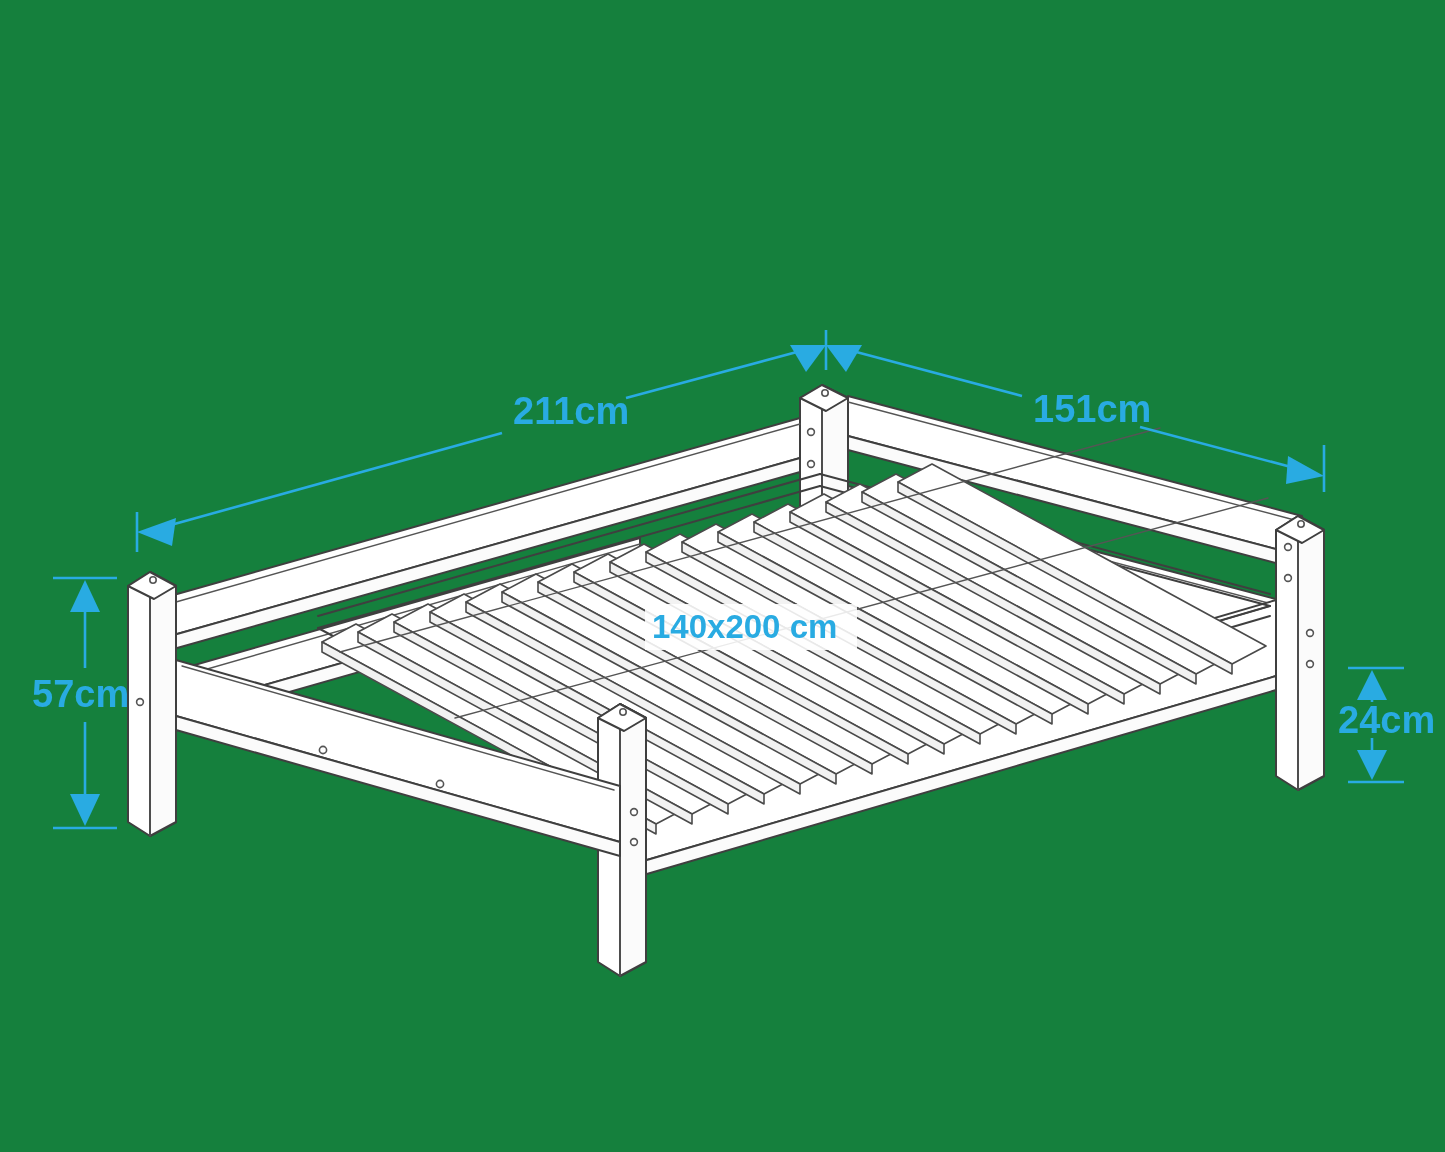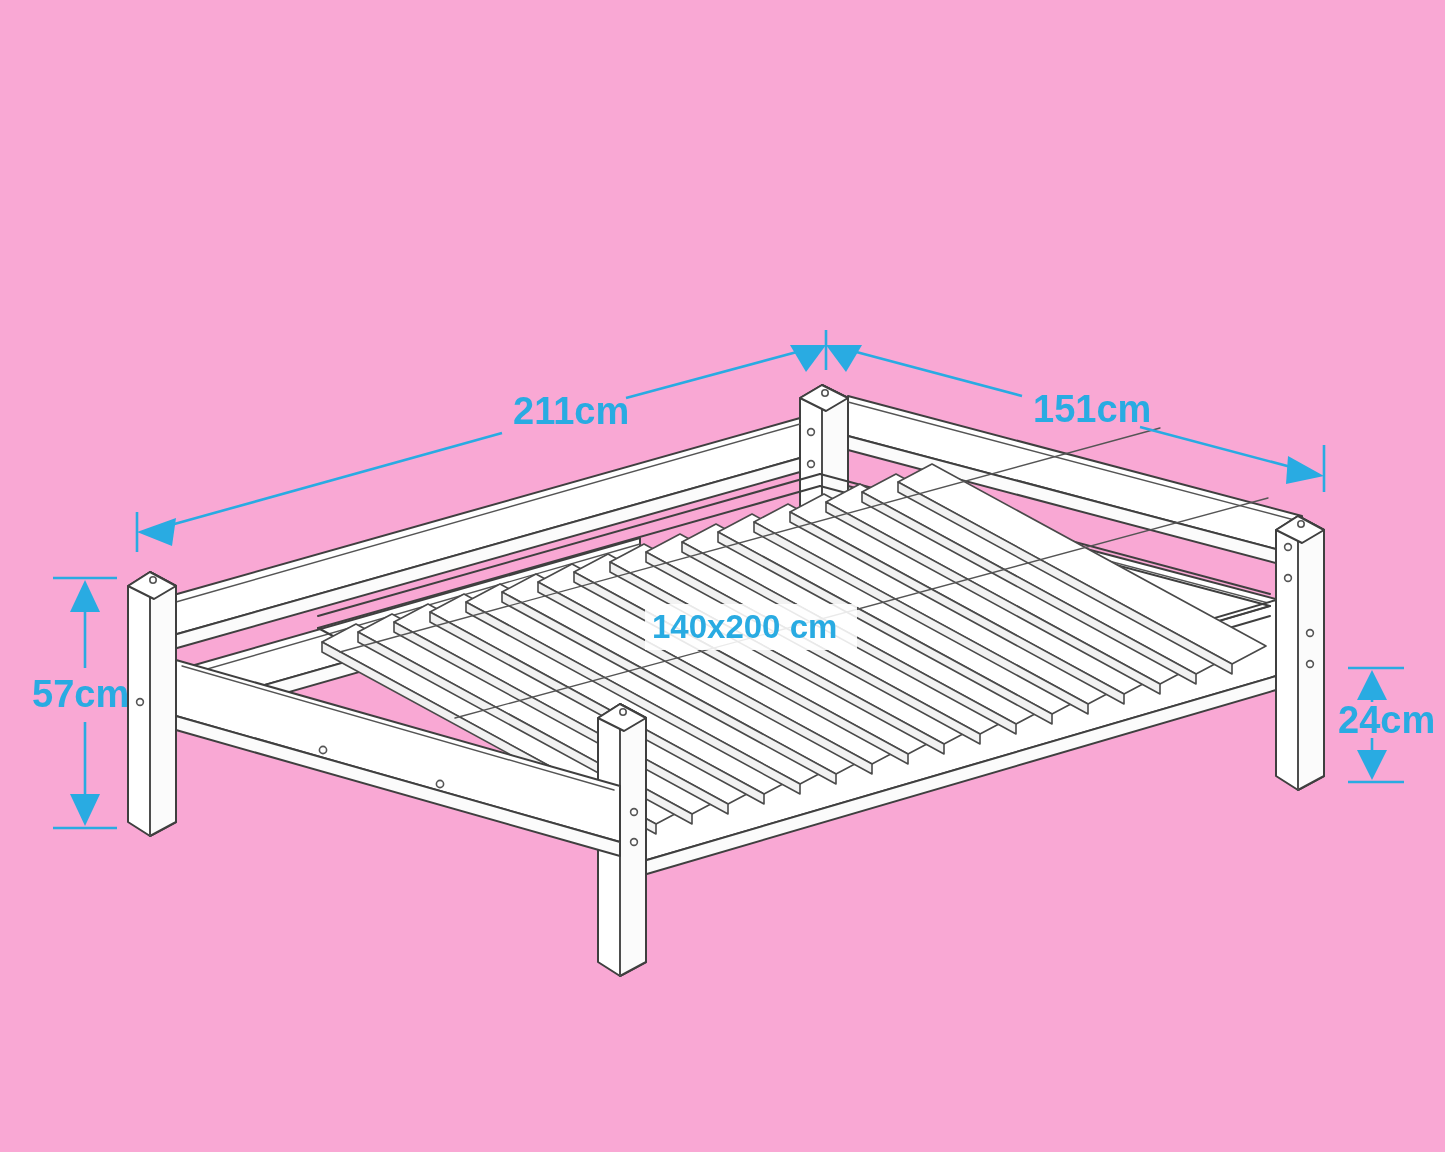--- a/index.html
+++ b/index.html
@@ -11,21 +11,21 @@
   body {
     width: 1445px;
     height: 1152px;
     font-family: "Liberation Sans", sans-serif;
     overflow: hidden;
   }
   #diagram-root {
     position: relative;
     width: 1445px;
     height: 1152px;
-    background: #f9a8d4;
+    background: #15803d;
   }
   svg#bed-svg {
     display: block;
     width: 1445px;
     height: 1152px;
   }
   .line {
     fill: none;
     stroke: #3f3f3f;
     stroke-width: 2;

